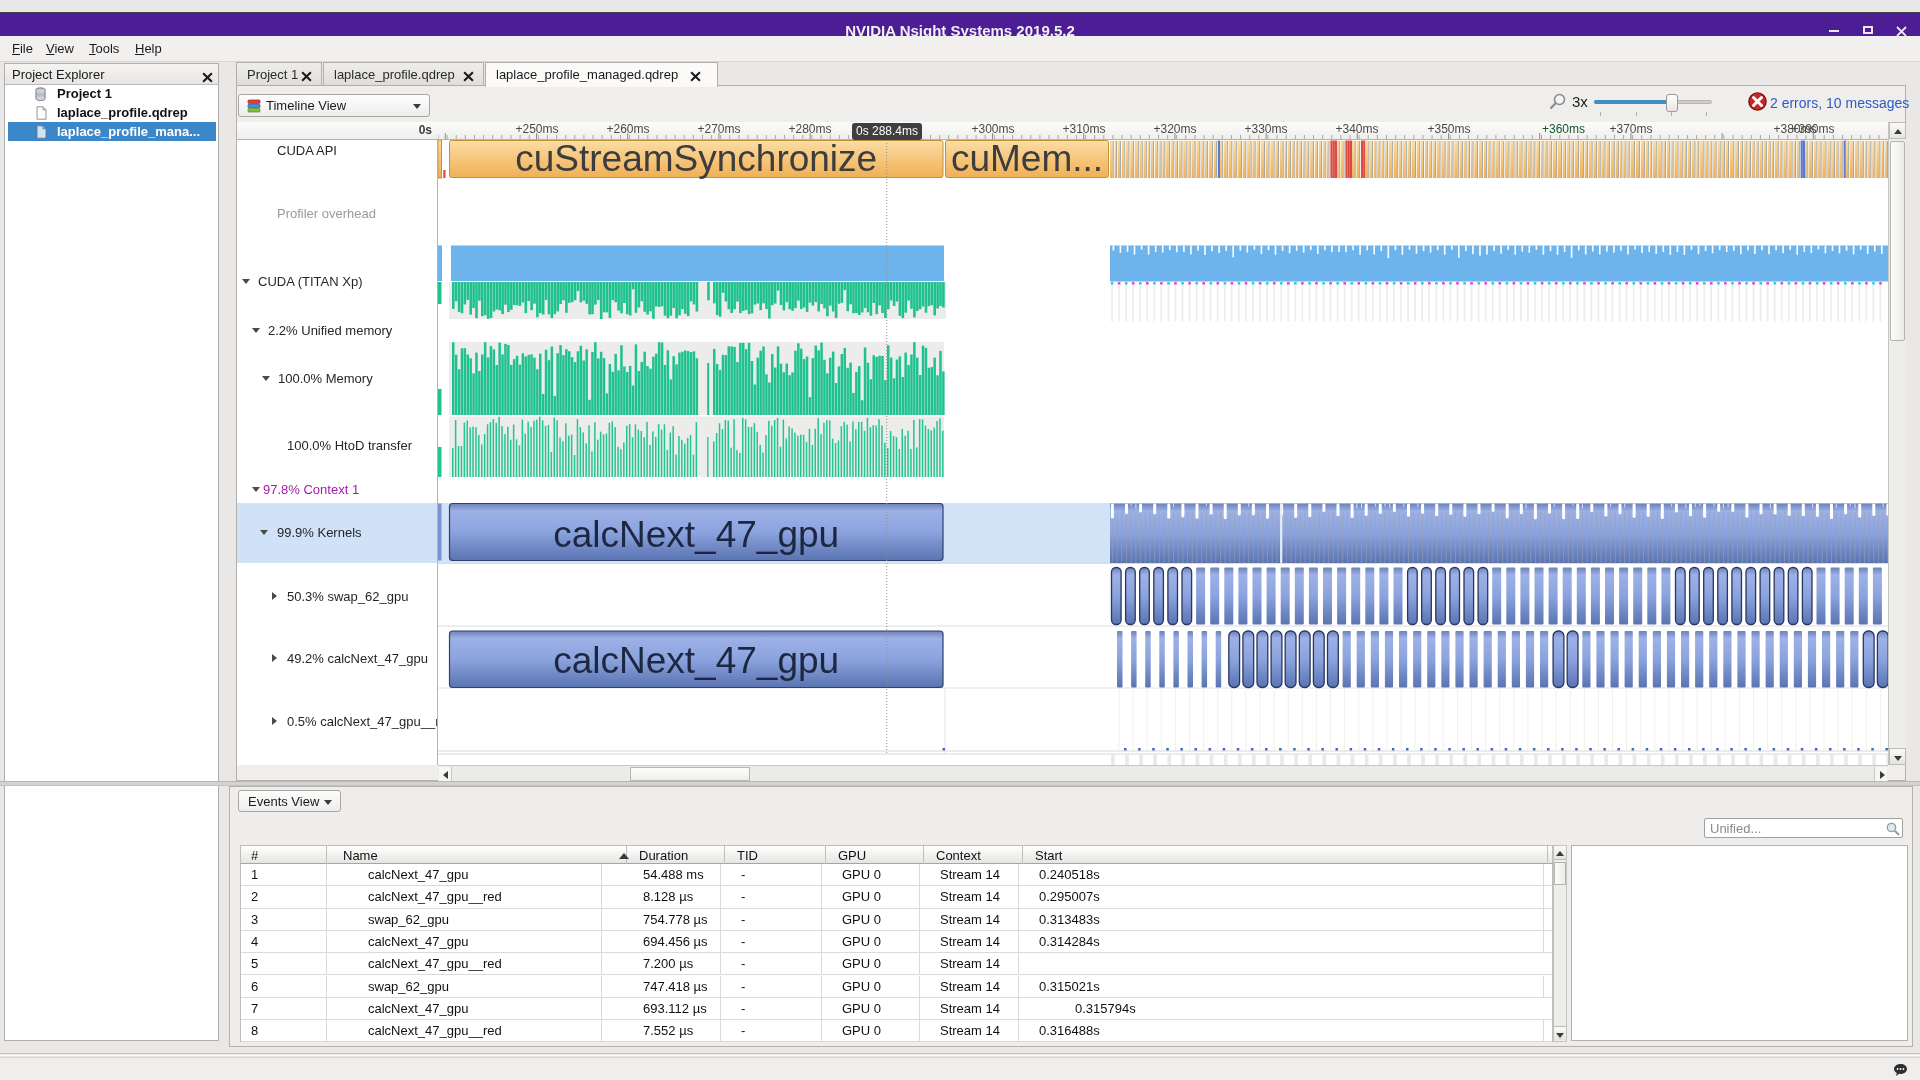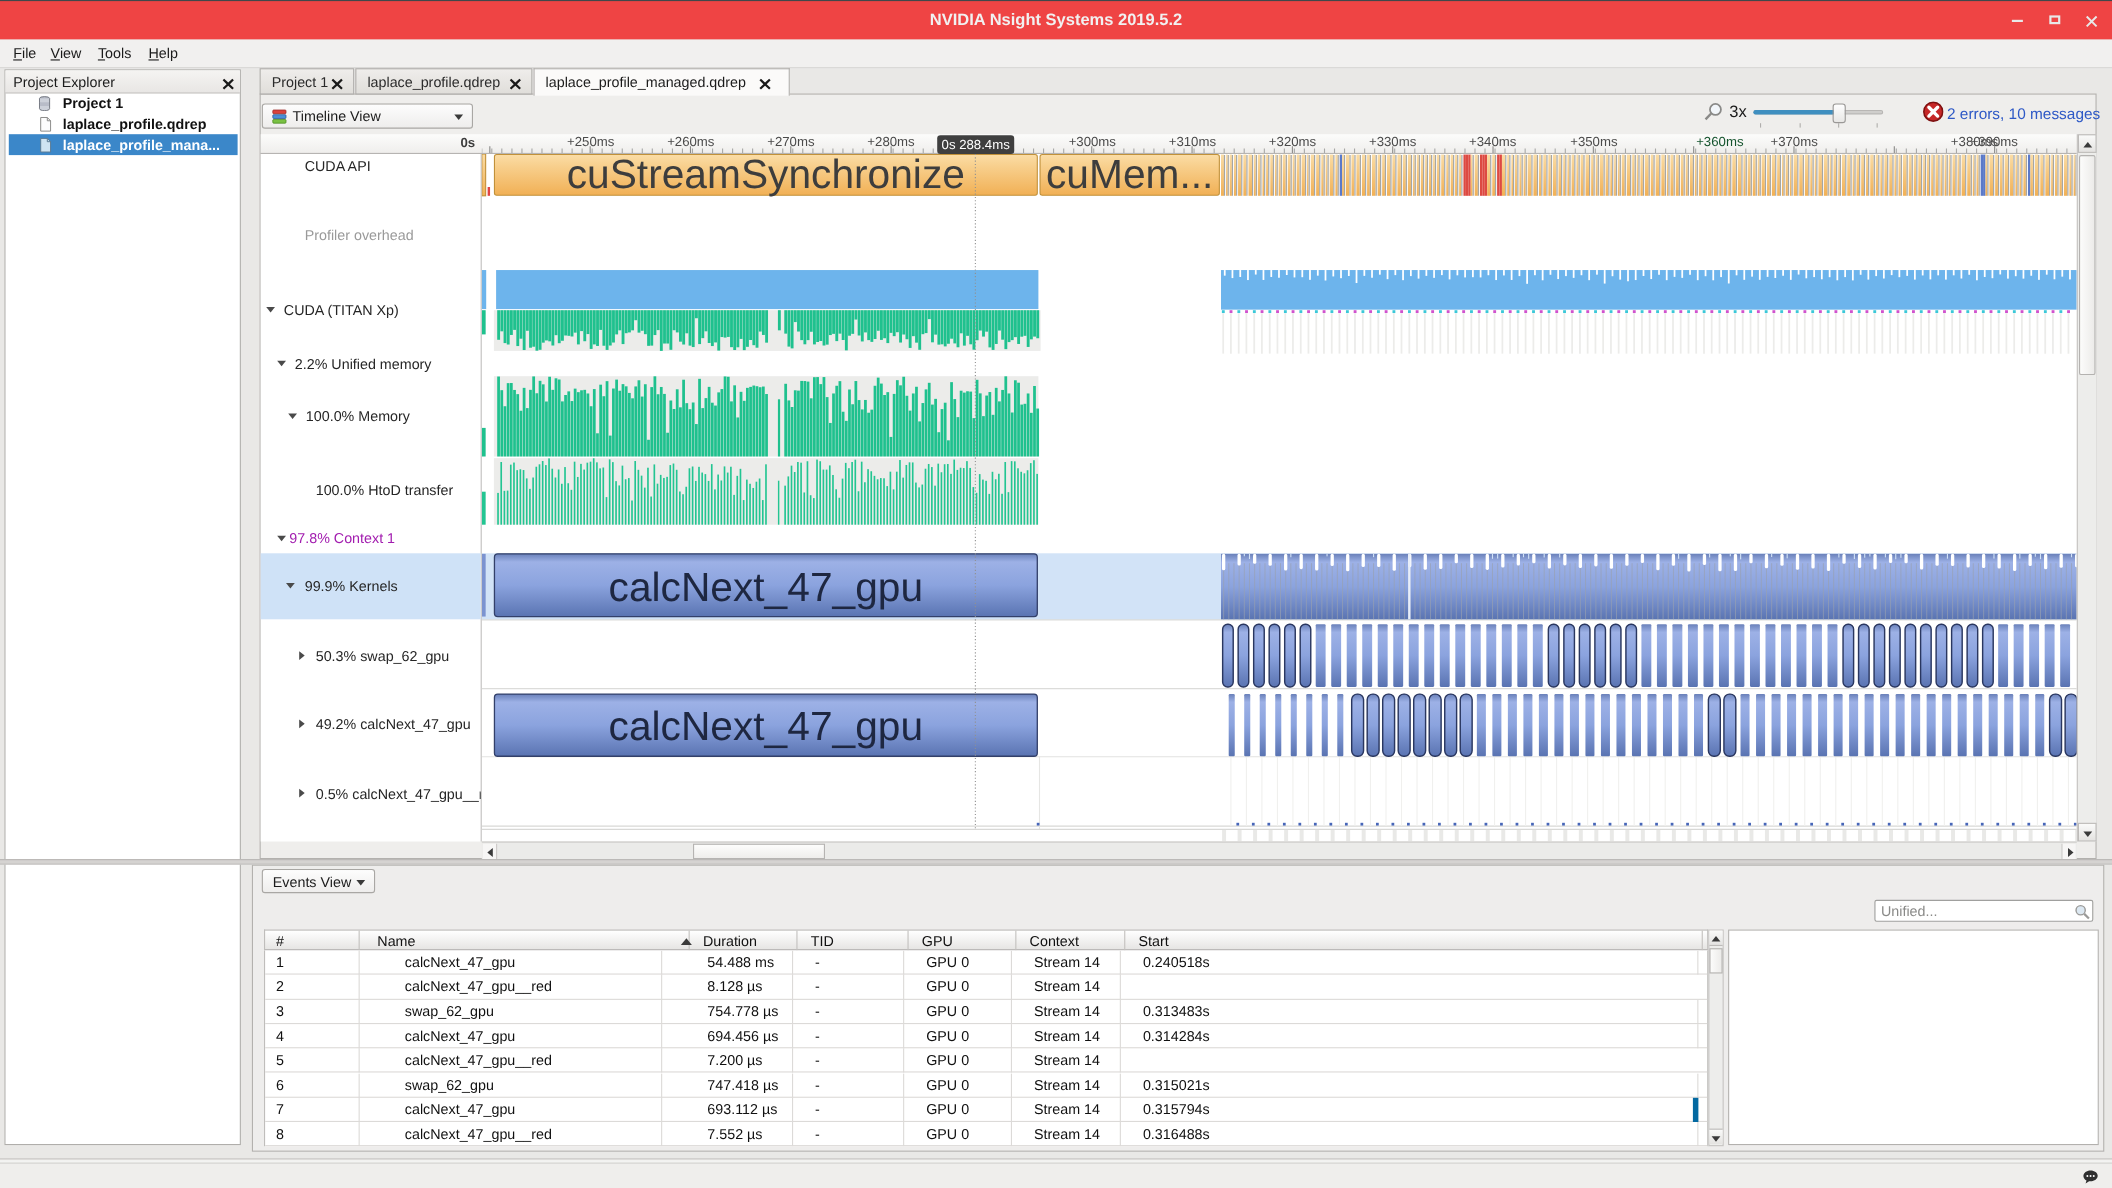--- a/index.html
+++ b/index.html
@@ -1,18 +1,18 @@
 <!DOCTYPE html>
 <html><head><meta charset="utf-8"><style>
 *{margin:0;padding:0;box-sizing:border-box}
 html,body{width:1920px;height:1080px;overflow:hidden;font-family:"Liberation Sans",sans-serif;background:#e9e8e6;position:relative}
 .abs{position:absolute}
 </style></head><body>
 
-<div class="abs" style="left:0;top:0;width:1920px;height:36px;background:#ef4444;border-top:1px solid #41474a">
+<div class="abs" style="left:0;top:12px;width:1920px;height:36px;background:#4c1d95;border-top:1px solid #41474a">
 <div class="abs" style="left:0;top:0;width:1920px;height:36px;line-height:36px;text-align:center;color:#f1f1f1;font-size:15px;font-weight:bold">NVIDIA Nsight Systems 2019.5.2</div>
 <div class="abs" style="left:1829px;top:17px;width:10px;height:2px;background:#e8e8e8"></div>
 <div class="abs" style="left:1863px;top:13px;width:10px;height:8px;border:2px solid #e8e8e8"></div>
 <svg class="abs" style="left:1896px;top:13px" width="11" height="11">
       <path d="M1 1 L10 10 M10 1 L1 10" stroke="#e8e8e8" stroke-width="1.8"></path>
     </svg>
 </div>
 
 <div class="abs" style="left:0;top:36px;width:1920px;height:26px;background:#f1f0ef;border-bottom:1px solid #d8d6d4;font-size:13px;color:#1a1a1a">
 <span class="abs" style="left:12px;top:5px"><u>F</u>ile</span>
@@ -2151,20 +2151,21 @@
       <div style="position:absolute;left:689px;top:0;width:89px;height:22.3px;line-height:22.3px;padding-left:10px;border-right:1px solid #dcdad8;overflow:hidden">Stream 14</div>
       <div style="position:absolute;left:788px;top:0;width:515px;height:22.3px;line-height:22.3px;padding-left:10px;border-right:1px solid #dcdad8;overflow:hidden">0.240518s</div>
     </div>
     <div style="position:absolute;left:0;top:22.3px;width:1313px;height:22.3px;border-bottom:1px solid #dcdad8">
       <div style="position:absolute;left:0px;top:0;width:86px;height:22.3px;line-height:22.3px;padding-left:10px;border-right:1px solid #dcdad8;overflow:hidden">2</div>
       <div style="position:absolute;left:96px;top:0;width:265px;height:22.3px;line-height:22.3px;padding-left:31px;border-right:1px solid #dcdad8;overflow:hidden">calcNext_47_gpu__red</div>
       <div style="position:absolute;left:392px;top:0;width:88px;height:22.3px;line-height:22.3px;padding-left:10px;border-right:1px solid #dcdad8;overflow:hidden">8.128 µs</div>
       <div style="position:absolute;left:490px;top:0;width:91px;height:22.3px;line-height:22.3px;padding-left:10px;border-right:1px solid #dcdad8;overflow:hidden">-</div>
       <div style="position:absolute;left:591px;top:0;width:88px;height:22.3px;line-height:22.3px;padding-left:10px;border-right:1px solid #dcdad8;overflow:hidden">GPU 0</div>
       <div style="position:absolute;left:689px;top:0;width:89px;height:22.3px;line-height:22.3px;padding-left:10px;border-right:1px solid #dcdad8;overflow:hidden">Stream 14</div>
+      <div style="position:absolute;left:788px;top:0;width:515px;height:22.3px;line-height:22.3px;padding-left:10px;border-right:1px solid #dcdad8;overflow:hidden">0.295007s</div>
     </div>
     <div style="position:absolute;left:0;top:44.6px;width:1313px;height:22.3px;border-bottom:1px solid #dcdad8">
       <div style="position:absolute;left:0px;top:0;width:86px;height:22.3px;line-height:22.3px;padding-left:10px;border-right:1px solid #dcdad8;overflow:hidden">3</div>
       <div style="position:absolute;left:96px;top:0;width:265px;height:22.3px;line-height:22.3px;padding-left:31px;border-right:1px solid #dcdad8;overflow:hidden">swap_62_gpu</div>
       <div style="position:absolute;left:392px;top:0;width:88px;height:22.3px;line-height:22.3px;padding-left:10px;border-right:1px solid #dcdad8;overflow:hidden">754.778 µs</div>
       <div style="position:absolute;left:490px;top:0;width:91px;height:22.3px;line-height:22.3px;padding-left:10px;border-right:1px solid #dcdad8;overflow:hidden">-</div>
       <div style="position:absolute;left:591px;top:0;width:88px;height:22.3px;line-height:22.3px;padding-left:10px;border-right:1px solid #dcdad8;overflow:hidden">GPU 0</div>
       <div style="position:absolute;left:689px;top:0;width:89px;height:22.3px;line-height:22.3px;padding-left:10px;border-right:1px solid #dcdad8;overflow:hidden">Stream 14</div>
       <div style="position:absolute;left:788px;top:0;width:515px;height:22.3px;line-height:22.3px;padding-left:10px;border-right:1px solid #dcdad8;overflow:hidden">0.313483s</div>
     </div>
@@ -2194,21 +2195,21 @@
       <div style="position:absolute;left:689px;top:0;width:89px;height:22.3px;line-height:22.3px;padding-left:10px;border-right:1px solid #dcdad8;overflow:hidden">Stream 14</div>
       <div style="position:absolute;left:788px;top:0;width:515px;height:22.3px;line-height:22.3px;padding-left:10px;border-right:1px solid #dcdad8;overflow:hidden">0.315021s</div>
     </div>
     <div style="position:absolute;left:0;top:133.8px;width:1313px;height:22.3px;border-bottom:1px solid #dcdad8">
       <div style="position:absolute;left:0px;top:0;width:86px;height:22.3px;line-height:22.3px;padding-left:10px;border-right:1px solid #dcdad8;overflow:hidden">7</div>
       <div style="position:absolute;left:96px;top:0;width:265px;height:22.3px;line-height:22.3px;padding-left:31px;border-right:1px solid #dcdad8;overflow:hidden">calcNext_47_gpu</div>
       <div style="position:absolute;left:392px;top:0;width:88px;height:22.3px;line-height:22.3px;padding-left:10px;border-right:1px solid #dcdad8;overflow:hidden">693.112 µs</div>
       <div style="position:absolute;left:490px;top:0;width:91px;height:22.3px;line-height:22.3px;padding-left:10px;border-right:1px solid #dcdad8;overflow:hidden">-</div>
       <div style="position:absolute;left:591px;top:0;width:88px;height:22.3px;line-height:22.3px;padding-left:10px;border-right:1px solid #dcdad8;overflow:hidden">GPU 0</div>
       <div style="position:absolute;left:689px;top:0;width:89px;height:22.3px;line-height:22.3px;padding-left:10px;border-right:1px solid #dcdad8;overflow:hidden">Stream 14</div>
-      <div style="position:absolute;left:788px;top:0;width:515px;height:22.3px;line-height:22.3px;padding-left:10px;border-right:5px solid #0369a1;overflow:hidden">0.315794s</div>
+      <div style="position:absolute;left:824px;top:0;width:515px;height:22.3px;line-height:22.3px;padding-left:10px;border-right:1px solid #0369a1;overflow:hidden">0.315794s</div>
     </div>
     <div style="position:absolute;left:0;top:156.1px;width:1313px;height:22.3px;border-bottom:1px solid #dcdad8">
       <div style="position:absolute;left:0px;top:0;width:86px;height:22.3px;line-height:22.3px;padding-left:10px;border-right:1px solid #dcdad8;overflow:hidden">8</div>
       <div style="position:absolute;left:96px;top:0;width:265px;height:22.3px;line-height:22.3px;padding-left:31px;border-right:1px solid #dcdad8;overflow:hidden">calcNext_47_gpu__red</div>
       <div style="position:absolute;left:392px;top:0;width:88px;height:22.3px;line-height:22.3px;padding-left:10px;border-right:1px solid #dcdad8;overflow:hidden">7.552 µs</div>
       <div style="position:absolute;left:490px;top:0;width:91px;height:22.3px;line-height:22.3px;padding-left:10px;border-right:1px solid #dcdad8;overflow:hidden">-</div>
       <div style="position:absolute;left:591px;top:0;width:88px;height:22.3px;line-height:22.3px;padding-left:10px;border-right:1px solid #dcdad8;overflow:hidden">GPU 0</div>
       <div style="position:absolute;left:689px;top:0;width:89px;height:22.3px;line-height:22.3px;padding-left:10px;border-right:1px solid #dcdad8;overflow:hidden">Stream 14</div>
       <div style="position:absolute;left:788px;top:0;width:515px;height:22.3px;line-height:22.3px;padding-left:10px;border-right:1px solid #dcdad8;overflow:hidden">0.316488s</div>
     </div>

